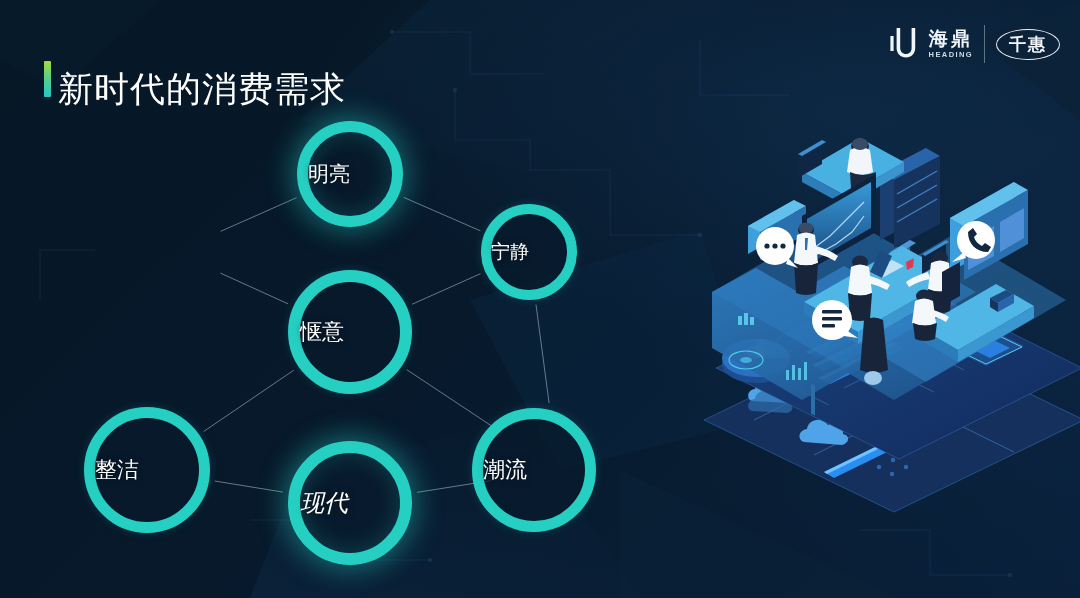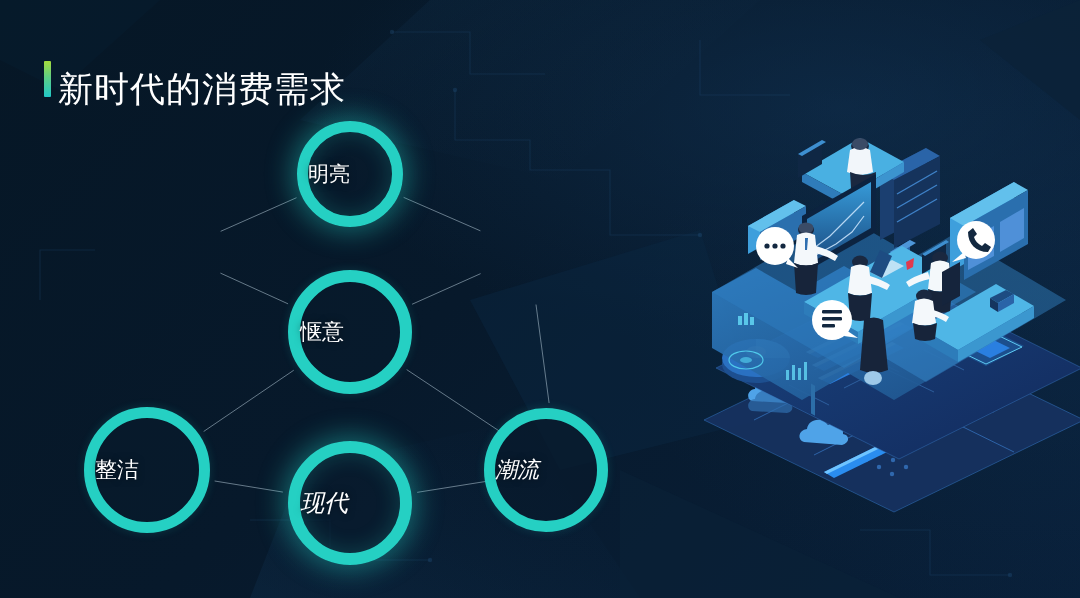--- a/index.html
+++ b/index.html
@@ -108,48 +108,66 @@
       <circle cx="392" cy="32" r="2.2"></circle>
         <circle cx="430" cy="560" r="2.2"></circle>
       <circle cx="1010" cy="575" r="2.2"></circle>
     </g>
   </svg>
 
   <div id="header">
     <div id="accent-bar"></div>
     <div id="page-title">新时代的消费需求</div>
 
+    <div id="logo-block">
+      <svg class="logo-mark" viewBox="0 0 30 36">
+        <path d="M5,2 L8.6,2 L8.6,22 C8.6,27.6 12.6,31.4 18,31.4 C23.4,31.4 27.2,27.6 27.2,22 L27.2,2
+                 L23.6,2 L23.6,22 C23.6,25.7 21.3,28 18,28 C14.7,28 12.2,25.7 12.2,22 L12.2,2 Z" fill="#f0f6fa"></path>
+        <path d="M2.4,10 L5.6,10 L5.6,25 L2.4,25 Z" fill="#f0f6fa"></path>
+      </svg>
+      <div class="logo-cn-wrap">
+        <div class="logo-cn">海鼎</div>
+        <div class="logo-en">HEADING</div>
+      </div>
+      <div class="logo-divider"></div>
+      <div class="logo-oval">
+        <div class="logo-oval-text">千惠</div>
+      </div>
+    </div>
   </div>
 
   <div id="mindmap">
     <svg id="edges" viewBox="0 0 700 498">
         <line x1="220.62621226010933" y1="131.33611047563335" x2="296.5169918192863" y2="97.70269680736173" stroke="#9fb4c2" stroke-width="1" opacity=".62"></line>
         <line x1="403.6295275286928" y1="97.36929132535218" x2="480.41256480306464" y2="130.82782153429633" stroke="#9fb4c2" stroke-width="1" opacity=".62"></line>
         <line x1="220.42869035059286" y1="173.10395015936038" x2="288.09507953254285" y2="203.86139978751947" stroke="#9fb4c2" stroke-width="1" opacity=".62"></line>
         <line x1="412.0818435851559" y1="204.2539246546789" x2="480.61268073509905" y2="173.6256175485591" stroke="#9fb4c2" stroke-width="1" opacity=".62"></line>
         <line x1="293.7638458187832" y1="270.2295038276252" x2="203.64965531490225" y2="331.4893968795246" stroke="#9fb4c2" stroke-width="1" opacity=".62"></line>
         <line x1="406.6631014692387" y1="269.59378847478337" x2="501.75353898274096" y2="332.6826364404724" stroke="#9fb4c2" stroke-width="1" opacity=".62"></line>
         <line x1="214.6124530645056" y1="380.9911869513728" x2="282.88106849070977" y2="392.089040690608" stroke="#9fb4c2" stroke-width="1" opacity=".62"></line>
         <line x1="417.16000927289014" y1="392.344806221128" x2="491.33381432470463" y2="380.576846765792" stroke="#9fb4c2" stroke-width="1" opacity=".62"></line>
         <line x1="535.9888910684448" y1="204.53718113520569" x2="549.0990538279241" y2="303.0894391202569" stroke="#9fb4c2" stroke-width="1" opacity=".62"></line>
       </svg>
 
   <div class="node glow" style="width: 106px; height: 106px; left: 297px; top: 21px; border-width: 11px; border-color: rgb(37, 208, 195);">
         <span class="node-label" style="font-size: 21px;">明亮</span>
       </div>
+      <div class="node plain" style="width: 96px; height: 96px; left: 481px; top: 104px; border-width: 10px; border-color: rgb(37, 208, 195);">
+        <span class="node-label" style="font-size: 19px;">宁静</span>
+      </div>
       <div class="node plain" style="width: 126px; height: 126px; left: 84px; top: 307px; border-width: 11px; border-color: rgb(37, 208, 195);">
         <span class="node-label" style="font-size: 22px;">整洁</span>
       </div>
       <div class="node plain" style="width: 124px; height: 124px; left: 288px; top: 170px; border-width: 12px; border-color: rgb(37, 208, 195);">
         <span class="node-label" style="font-size: 22px;">惬意</span>
       </div>
       <div class="node glow" style="width: 124px; height: 124px; left: 288px; top: 341px; border-width: 12px; border-color: rgb(37, 208, 195);">
         <span class="node-label" style="font-size: 24px; font-style: italic;">现代</span>
       </div>
-      <div class="node plain" style="width: 124px; height: 124px; left: 484px; top: 308px; border-width: 11px; border-color: rgb(37, 208, 195); font-style: italic;">
+      <div class="node plain" style="width: 124px; height: 124px; left: 472px; top: 308px; border-width: 11px; border-color: rgb(37, 208, 195);">
         <span class="node-label" style="font-size: 22px;">潮流</span>
       </div>
     </div>
 
   <svg id="illustration" viewBox="0 0 390 420">
     <defs>
       <linearGradient id="flA" x1="0" y1="0" x2="1" y2="1">
         <stop offset="0%" stop-color="#2f7fc4"></stop>
           <stop offset="100%" stop-color="#1d4f86"></stop>
       </linearGradient>

